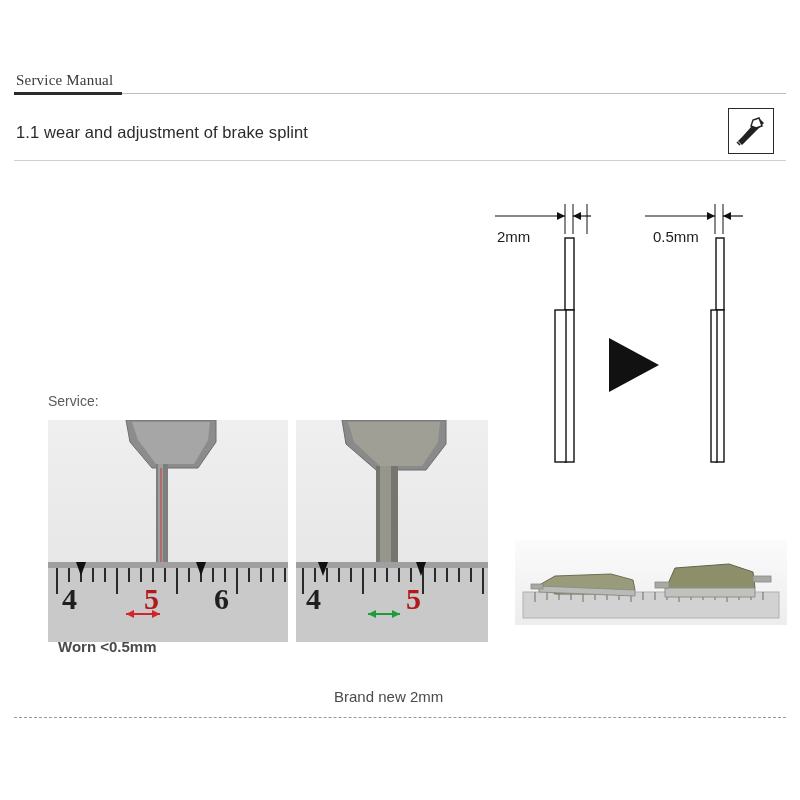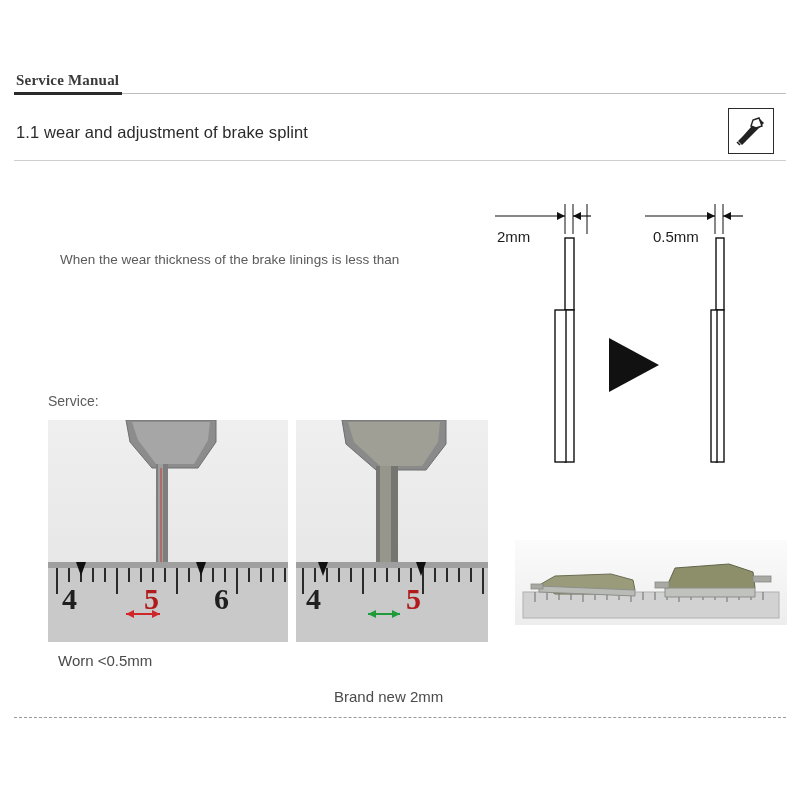--- a/index.html
+++ b/index.html
@@ -23,21 +23,20 @@
 
   
   .header-title {
     position: absolute;
     left: 16px;
     top: 72px;
     font-family: "Liberation Serif", serif;
     font-size: 15px;
     color: #3a3a3a;
     letter-spacing: 0.2px;
-    font-weight: bold;
   }
   .header-rule {
     position: absolute;
     left: 14px;
     top: 93px;
     width: 772px;
     height: 1px;
     background: #bdbdbd;
   }
   .header-rule-accent {
@@ -174,21 +173,20 @@
     <svg width="44" height="44" viewBox="0 0 44 44">
       <path d="M30 9 L35 14 L18 31 L13 36 L9 32 L14 27 Z" fill="#222"></path>
       <path d="M30 9 L24 11 L22 17 L27 19 L33 17 Z" fill="#fff" stroke="#222" stroke-width="1.4"></path>
       <path d="M8 33 L11 36" stroke="#222" stroke-width="1.6"></path>
     </svg>
   </div>
 
   <div class="section-rule"></div>
 
   <div class="body-text">
-    <div>When the wear thickness of the brake linings is less than</div>
   </div>
 
   <div class="example-label">Service:</div>
 
   <div class="diagram">
     <div class="dim-label" style="left:10px; top:0px;">2mm</div>
     <div class="dim-label" style="left:166px; top:0px;">0.5mm</div>
 
     <svg width="290" height="290" viewBox="0 0 290 290">
 
@@ -266,21 +264,21 @@
     <div class="ruler-num" style="left:14px; bottom:26px;">4</div>
     <div class="ruler-num red" style="left:96px; bottom:26px;">5</div>
     <div class="ruler-num" style="left:166px; bottom:26px;">6</div>
 
     <svg width="240" height="30" viewBox="0 0 240 30" style="position:absolute; left:0; bottom:10px;">
       <line x1="78" y1="12" x2="112" y2="12" stroke="#d0262a" stroke-width="2"></line>
       <polygon points="78,12 86,8 86,16" fill="#d0262a"></polygon>
       <polygon points="112,12 104,8 104,16" fill="#d0262a"></polygon>
     </svg>
   </div>
-  <div class="caption" style="left:58px; top:652px;">Worn &lt;0.5mm</div>
+  <div class="caption" style="left:58px; top:638px;font-weight:bold;">Worn &lt;0.5mm</div>
 
   <div class="photo" style="left:296px; top:420px; width:192px; height:222px;">
     <div class="caliper-bg"></div>
 
     <svg width="192" height="222" viewBox="0 0 192 222" style="position:absolute; left:0; top:0;">
       <polygon points="46,0 150,0 150,24 130,50 80,50 50,24" fill="#8a8a8a" stroke="#6e6e6e" stroke-width="1"></polygon>
       <polygon points="52,2 144,2 142,22 126,46 84,46 58,22" fill="#9f9f96"></polygon>
       <rect x="80" y="46" width="22" height="104" fill="#767671"></rect>
       <rect x="84" y="46" width="11" height="104" fill="#96968c"></rect>
       <rect x="0" y="142" width="192" height="80" fill="#c9c9c9"></rect>

